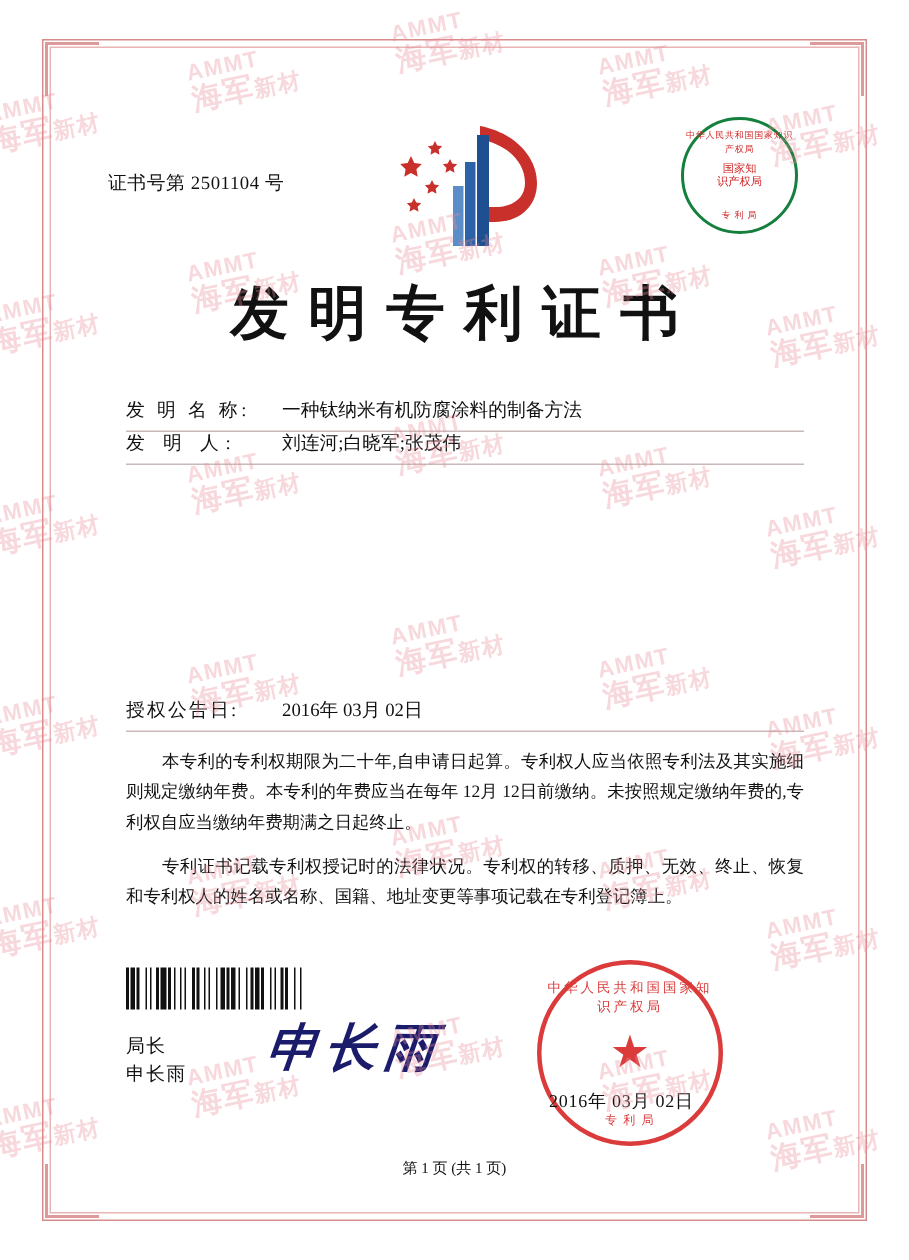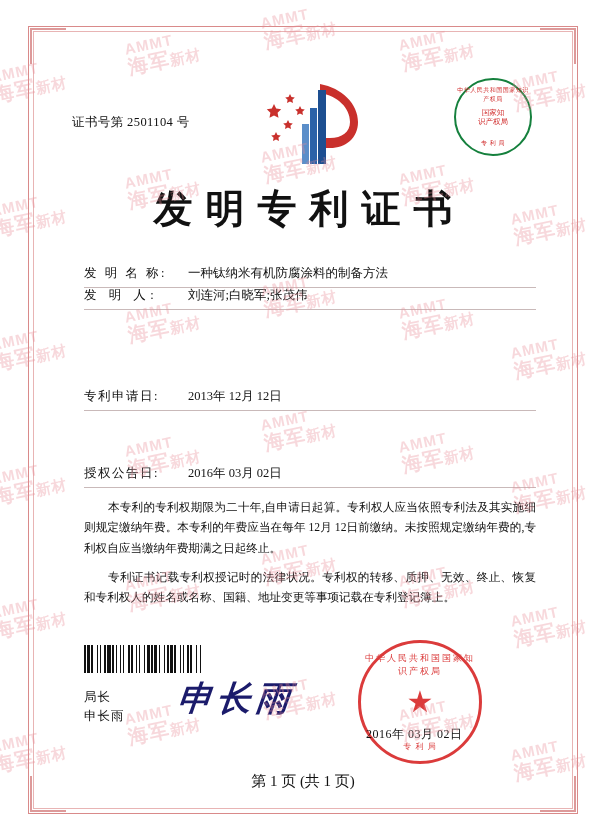--- a/index.html
+++ b/index.html
@@ -293,21 +293,21 @@
     letter-spacing: .5px;
   }
 
   
   #page-footer {
     position: absolute;
     left: 0;
     top: 772px;
     width: 606px;
     text-align: center;
-    font-size: 15px;
+    font-size: 10px;
     color: #111;
   }
 </style>
 </head>
 <body>
 
 <div id="certificate">
 
   <div class="border-outer"></div>
   <div class="border-inner"></div>
@@ -349,24 +349,20 @@
     <span class="flabel">发 明 名 称:</span><span class="fvalue">一种钛纳米有机防腐涂料的制备方法</span>
     <span class="rule"></span>
   </div>
 
   <div class="field" id="f-inv">
     <span class="flabel">发 明 人:</span><span class="fvalue">刘连河;白晓军;张茂伟</span>
     <span class="rule"></span>
   </div>
 
 
-  <div class="field" id="f-appdate">
-    <span class="flabel">专利申请日:</span><span class="fvalue">2013年 12月 12日</span>
-    <span class="rule"></span>
-  </div>
 
 
   <div class="field" id="f-grant">
     <span class="flabel">授权公告日:</span><span class="fvalue">2016年 03月 02日</span>
     <span class="rule"></span>
   </div>
 
   <div id="body-text">
     <p>本专利的专利权期限为二十年,自申请日起算。专利权人应当依照专利法及其实施细则规定缴纳年费。本专利的年费应当在每年 12月 12日前缴纳。未按照规定缴纳年费的,专利权自应当缴纳年费期满之日起终止。</p>
     <p>专利证书记载专利权授记时的法律状况。专利权的转移、质押、无效、终止、恢复和专利权人的姓名或名称、国籍、地址变更等事项记载在专利登记簿上。</p>

